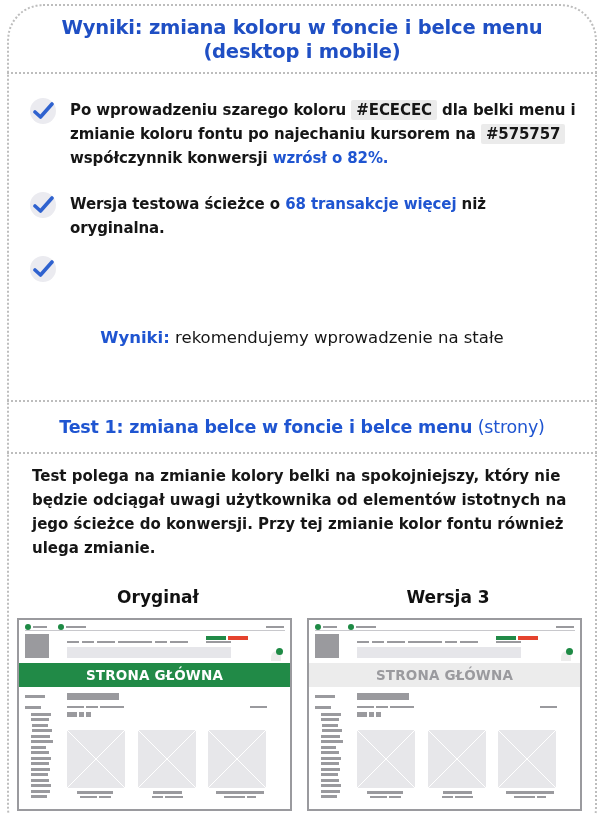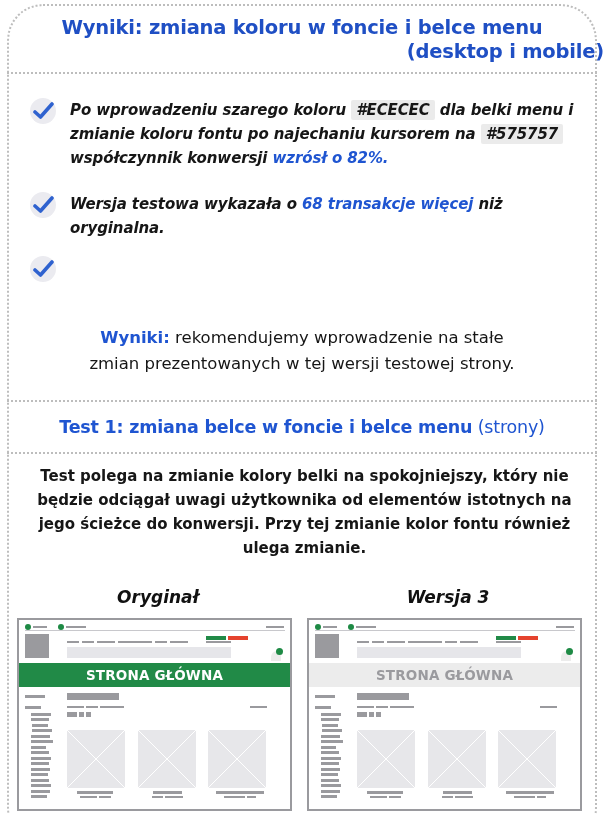--- a/index.html
+++ b/index.html
@@ -13,58 +13,58 @@
     .divider {
       position: absolute; left: 7px; width: 590px; height: 0;
       border-top: 2px dotted #bdbdbd;
     }
 
     .title {
       position: absolute; left: 0; width: 604px; text-align: center;
       color: #1f4fc4; font-weight: bold; font-size: 19.5px; line-height: 24px; letter-spacing: -0.2px;
     }
     .title-main { top: 16px; }
-    .title-sub { top: 40px; text-align: right; }
+    .title-sub { top: 40px; }
 
     .bullet {
       position: absolute; left: 30px; width: 560px; display: flex; align-items: flex-start;
     }
     .check {
       width: 26px; height: 26px; border-radius: 50%; background: #ebebf0;
       flex: 0 0 26px; margin-right: 14px; margin-top: 0px; position: relative;
     }
     .check svg { position: absolute; left: 2px; top: 2px; }
     .bullet-text {
-      font-size: 15px; line-height: 24px; font-weight: bold; color: #161616; letter-spacing: -0.1px; font-style: italic;
+      font-size: 15px; line-height: 24px; font-weight: bold; color: #161616; letter-spacing: -0.1px;
     }
     .hl { color: #1f55d1; }
     .chip {
       background: #ebebeb; padding: 1px 5px; border-radius: 2px;
     }
 
     .conclusion {
       position: absolute; left: 0; top: 325px; width: 604px; text-align: center;
       font-size: 16.5px; line-height: 26px; font-weight: normal; color: #161616;
     }
     .conclusion .hl { font-weight: bold; }
 
     .test-title {
       position: absolute; left: 0; top: 415px; width: 604px; text-align: center;
       color: #1f55d1; font-weight: bold; font-size: 17.5px; line-height: 24px; letter-spacing: -0.2px;
     }
     .test-title .light { font-weight: normal; }
 
     .desc {
       position: absolute; left: 32px; top: 464px; width: 545px;
-      font-size: 15px; line-height: 24px; font-weight: bold; color: #161616; text-align: center;
+      font-size: 15px; line-height: 24px; font-weight: bold; color: #161616;
     }
 
     .col-label {
       position: absolute; top: 587px; width: 280px; text-align: center;
-      font-size: 17px; font-weight: bold; color: #111; font-style: italic;
+      font-size: 17px; font-weight: bold; color: #111;
     }
 
     .mock {
       position: absolute; top: 618px; width: 275px; height: 193px;
       border: 2px solid #9a9a9e; background: #fff; overflow: hidden;
     }
     .bar { position: absolute; background: #9a9a9e; height: 3px; }
     .dot { position: absolute; width: 6px; height: 6px; border-radius: 50%; background: #1e8a45; }
     .navband {
       position: absolute; left: 0; top: 43px; width: 100%; height: 24px;
@@ -103,34 +103,33 @@
   </span>
   <div class="bullet-text"><span>Po wprowadzeniu szarego koloru </span><span class="chip">#ECECEC</span><span> dla belki menu i zmianie koloru fontu po najechaniu kursorem na </span><span class="chip">#575757</span><span> współczynnik konwersji </span><span class="hl">wzrósł o 82%.</span></div>
 </div>
 
 <div class="bullet" style="top:192px;">
   <span class="check">
     <svg width="22" height="22" viewBox="0 0 22 22">
         <path d="M3 12 L8.5 17 L20 4" fill="none" stroke="#2f62cf" stroke-width="3.6" stroke-linecap="round" stroke-linejoin="round"></path>
       </svg>
   </span>
-  <div class="bullet-text" style="width:450px;"><span>Wersja testowa wykazała o </span><span class="hl">68 transakcje więcej</span><span> niż oryginalna.</span></div>
+  <div class="bullet-text" style="width:450px;"><span>Wersja testowa ścieżce o </span><span class="hl">68 transakcje więcej</span><span> niż oryginalna.</span></div>
 </div>
 
 <div class="bullet" style="top:256px;">
   <span class="check">
     <svg width="22" height="22" viewBox="0 0 22 22">
         <path d="M3 12 L8.5 17 L20 4" fill="none" stroke="#2f62cf" stroke-width="3.6" stroke-linecap="round" stroke-linejoin="round"></path>
       </svg>
   </span>
 </div>
 
 <div class="conclusion">
   <span class="hl">Wyniki:</span><span> rekomendujemy wprowadzenie na stałe</span><br>
-  <span>zmian prezentowanych w tej wersji testowej strony.</span>
 </div>
 
 <div class="divider" style="top:400px;"></div>
 
 <div class="test-title"><span>Test 1: zmiana belce w foncie i belce menu</span><span class="light"> (strony)</span></div>
 
 <div class="divider" style="top:452px;"></div>
 
 <div class="desc">Test polega na zmianie kolory belki na spokojniejszy, który nie będzie odciągał uwagi użytkownika od elementów istotnych na jego ścieżce do konwersji. Przy tej zmianie kolor fontu również ulega zmianie.</div>
 

